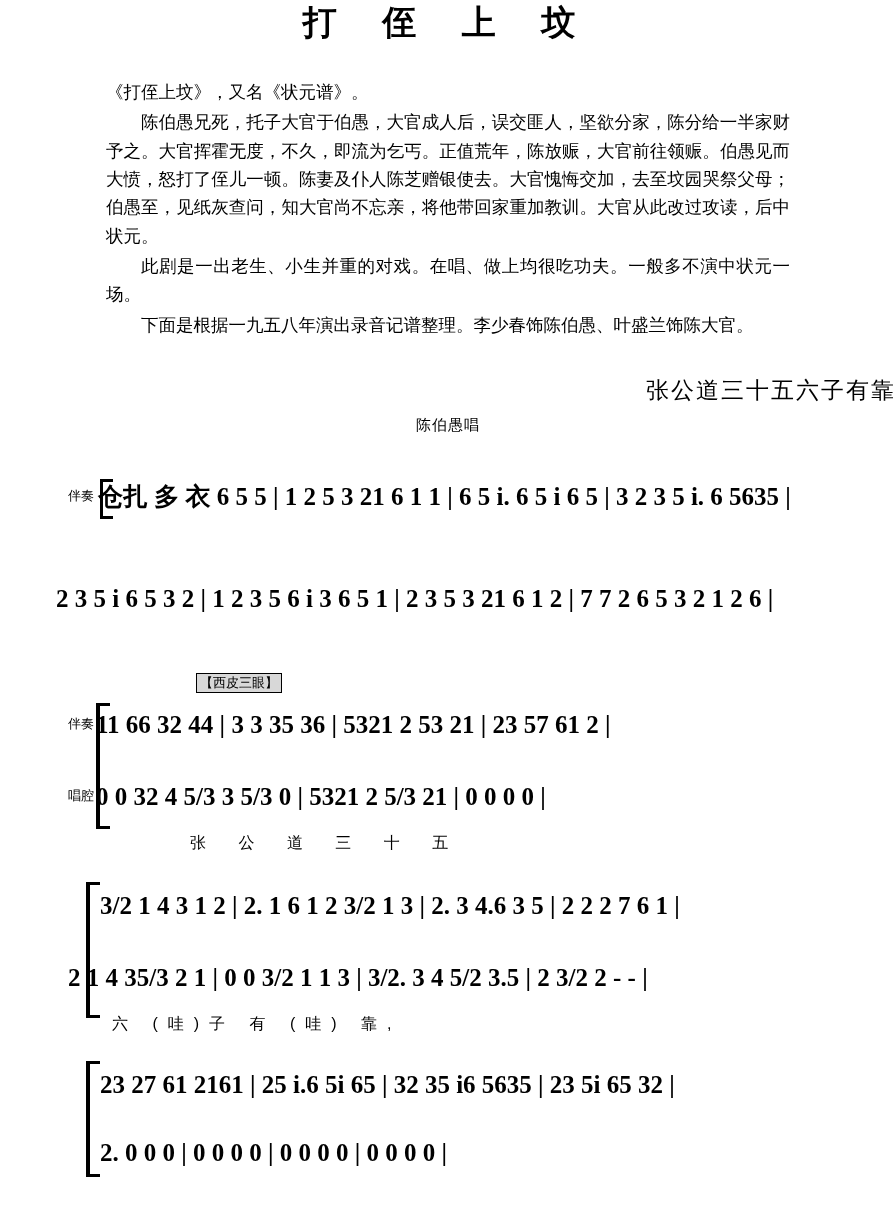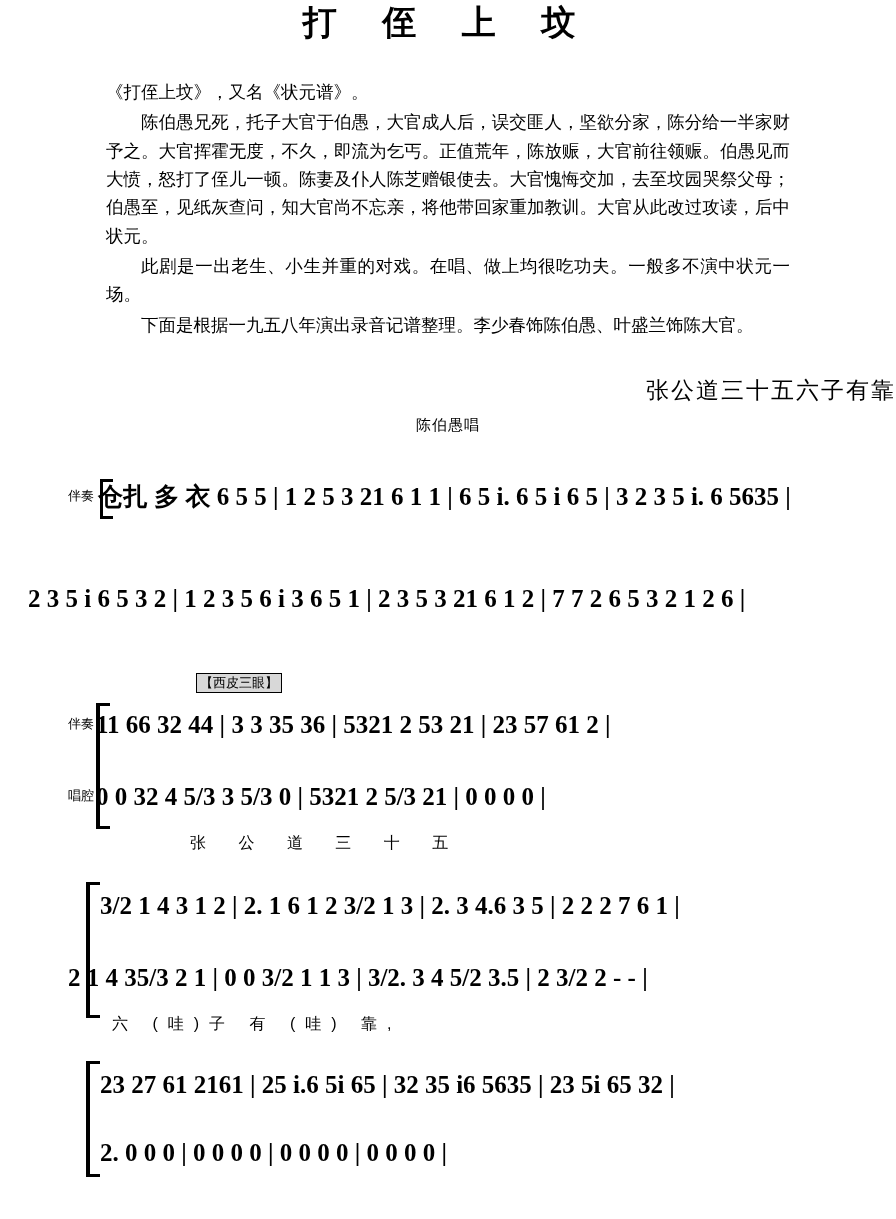--- a/index.html
+++ b/index.html
@@ -119,21 +119,21 @@
   <div class="score">
 
     <div class="sysrow" style="margin-top:18px;">
       <div class="partlabel">伴奏</div>
       <div class="bigbracket" style="height:34px;top:10px;"></div>
       <div class="notes" style="margin-left:28px;">仓扎 多 衣 6 5 5 | 1 2 5 3 21 6 1 1 | 6 5 i. 6 5 i 6 5 | 3 2 3 5 i. 6 5635 |</div>
     </div>
 
     <div class="seprow"></div>
 
-    <div class="sysrow" style="margin-top:34px;padding-left:28px;">
+    <div class="sysrow" style="margin-top:34px;padding-left:56px;">
       <div class="notes">2 3 5 i 6 5 3 2 | 1 2 3 5 6 i 3 6 5 1 | 2 3 5 3 21 6 1 2 | 7 7 2 6 5 3 2 1 2 6 |</div>
     </div>
 
     <div class="seprow"></div>
 
     <div style="margin-left:196px;margin-top:34px;">
       <span class="tempo">【西皮三眼】</span>
     </div>
 
     <div class="sysgroup" style="margin-top:4px;padding-bottom:6px;">

